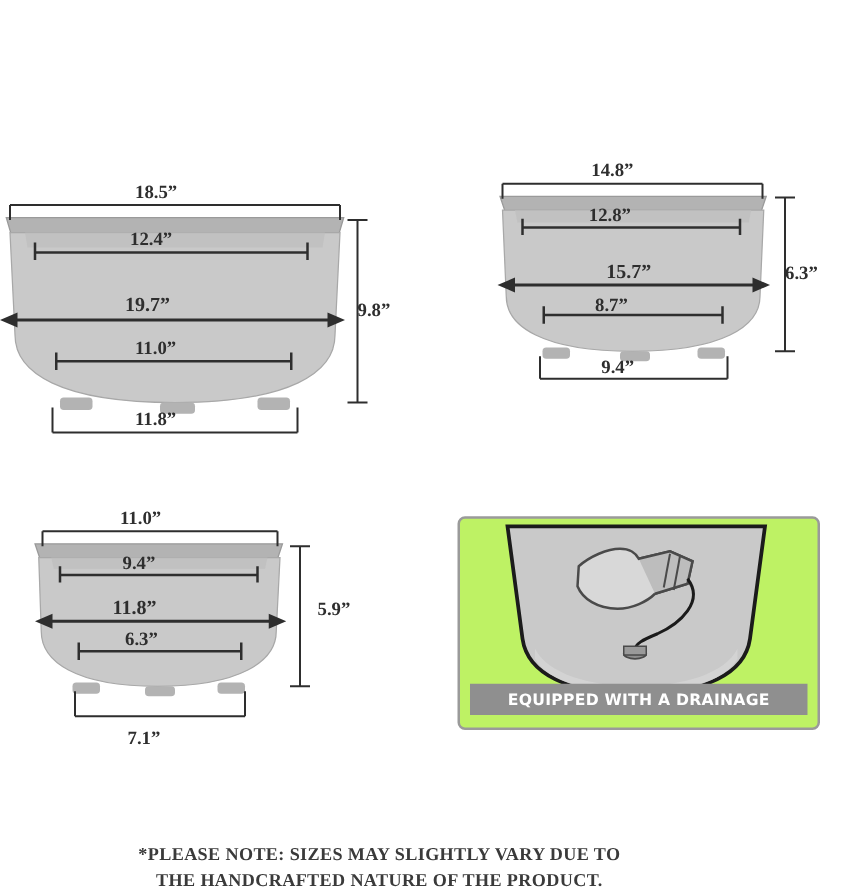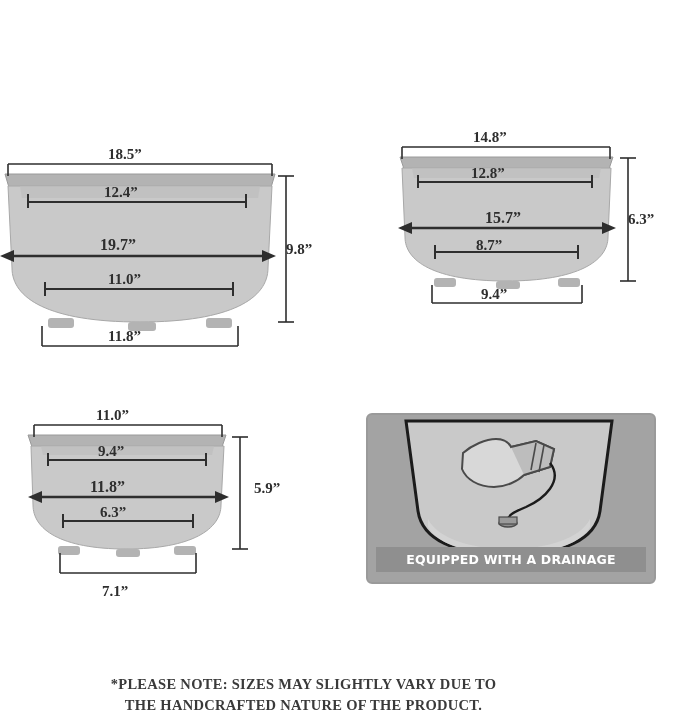--- a/index.html
+++ b/index.html
@@ -54,21 +54,21 @@
     font-weight: bold;
     color: #3a3a3a;
     letter-spacing: 0.3px;
     line-height: 22px;
     font-family: "Liberation Serif", serif;
   }
   .panel {
     position: absolute;
     border: 2px solid #9a9a9a;
     border-radius: 6px;
-    background: #a3a3a3;
+    background: #bef264;
     overflow: hidden;
   }
   .panel-caption {
     position: absolute;
     left: 8px;
     right: 8px;
     bottom: 10px;
     background: #8f8f8f;
     color: #ffffff;
     text-align: center;

